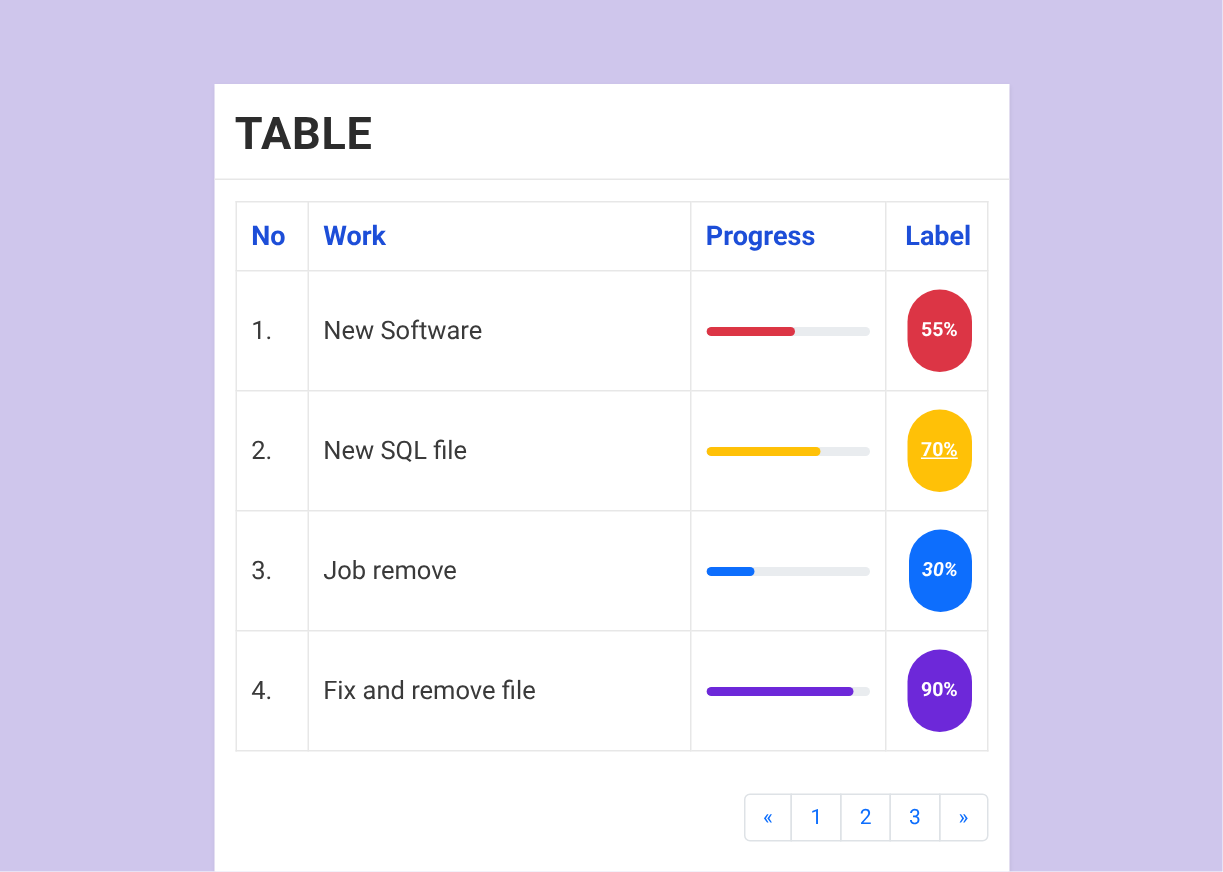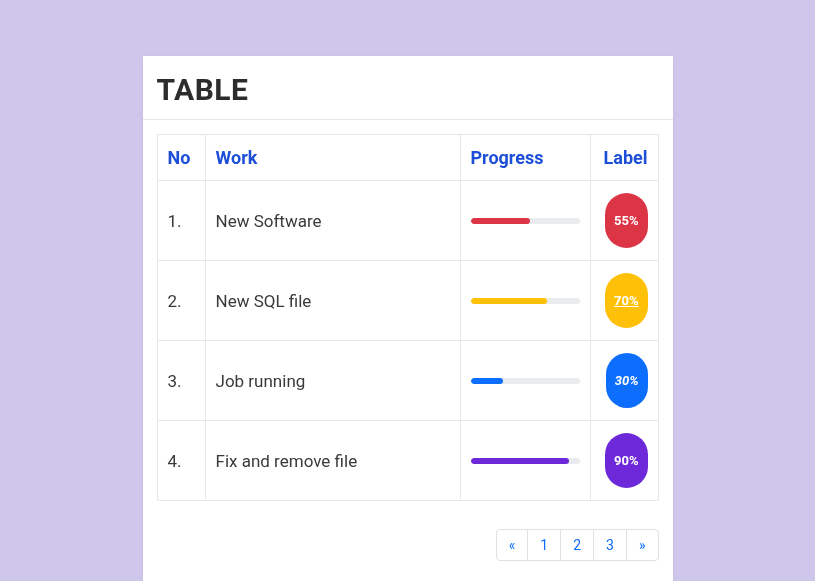--- a/index.html
+++ b/index.html
@@ -133,21 +133,21 @@
           <td>New SQL file</td>
           <td class="col-progress">
             <div class="progress">
               <div class="progress-bar bg-warning" style="width: 70%;"></div>
             </div>
           </td>
           <td class="col-label"><span class="badge bg-warning">70%</span></td>
         </tr>
         <tr>
           <td class="col-no">3.</td>
-          <td>Job running</td>
+          <td>Job remove</td>
           <td class="col-progress">
             <div class="progress">
               <div class="progress-bar bg-primary" style="width: 30%;"></div>
             </div>
           </td>
           <td class="col-label"><span class="badge bg-primary">30%</span></td>
         </tr>
         <tr>
           <td class="col-no">4.</td>
           <td>Fix and remove file</td>

